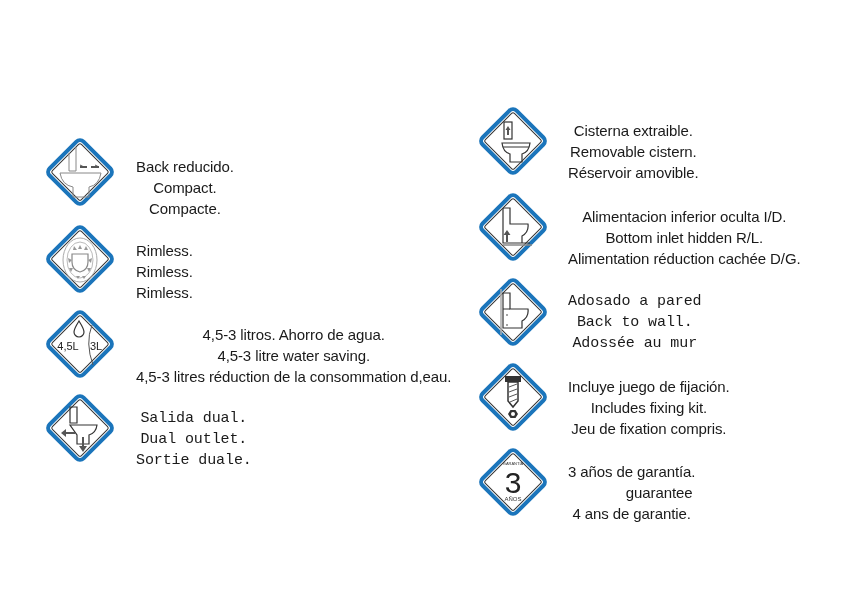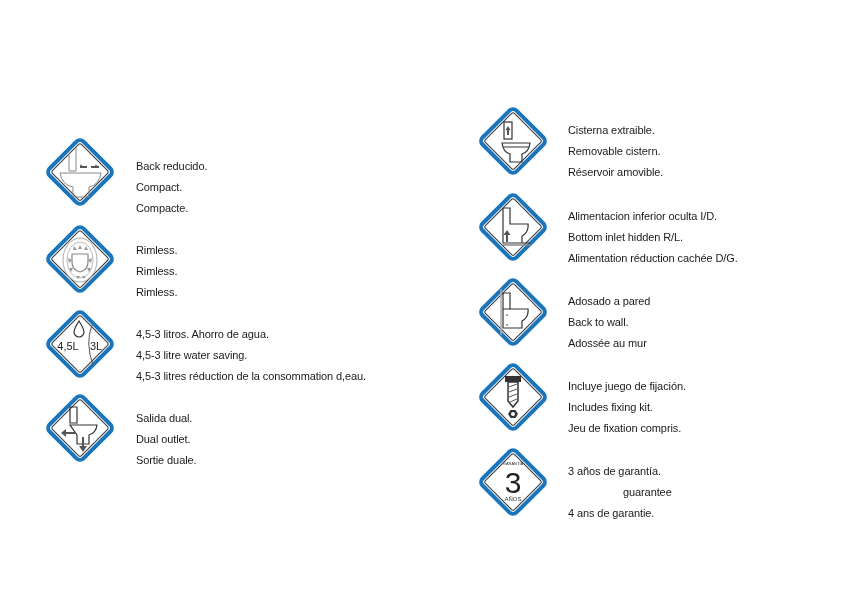--- a/index.html
+++ b/index.html
@@ -17,24 +17,25 @@
       position: absolute;
       display: block;
     }
     .icon {
       position: absolute;
       width: 82px; height: 82px; text-align: right;
     }
     .icon svg { width: 82px; height: 82px; display: block; }
     .text {
       position: absolute;
-      font-size: 11px;
+      font-size: 15px;
       line-height: 21px;
       white-space: nowrap;
       letter-spacing: -0.1px;
+      text-align: center;
     }
     .text div { height: 21px; }
     .indent { padding-left: 55px; }
   </style>
 </head>
 <body>
 
 <div class="feature">
   <div class="icon" style="left:39px; top:131px;">
     <svg viewBox="0 0 82 82">
@@ -105,21 +106,21 @@
       <rect x="17" y="17" width="48" height="48" rx="5" transform="rotate(45 41 41)" fill="#fff" stroke="#1b75bb" stroke-width="4"></rect>
       <rect x="20.5" y="20.5" width="41" height="41" rx="2" transform="rotate(45 41 41)" fill="none" stroke="#333" stroke-width="1"></rect>
       <path d="M31 20 L31 36 L38 36 L38 20 Z" fill="none" stroke="#333" stroke-width="1.2"></path>
       <path d="M31 38 L58 38 Q57 46 50 48 L50 57 L38 57 L38 48 Z" fill="none" stroke="#333" stroke-width="1.2"></path>
       <path d="M36 46 L26 46" stroke="#555" stroke-width="2"></path>
       <path d="M22 46 L27 42 L27 50 Z" fill="#555"></path>
       <path d="M44 50 L44 60" stroke="#555" stroke-width="2"></path>
       <path d="M40 59 L48 59 L44 65 Z" fill="#555"></path>
     </svg>
   </div>
-  <div class="text" style="left:136px; top:408px;">
+  <div class="text" style="left:136px; top:408px;font-family:Liberation Mono, monospace;">
     <div>Salida dual.</div>
     <div>Dual outlet.</div>
     <div>Sortie duale.</div>
   </div>
 </div>
 
 <div class="feature">
   <div class="icon" style="left:472px; top:100px;">
     <svg viewBox="0 0 82 82">
       <rect x="17" y="17" width="48" height="48" rx="5" transform="rotate(45 41 41)" fill="#fff" stroke="#1b75bb" stroke-width="4"></rect>
@@ -160,21 +161,21 @@
     <svg viewBox="0 0 82 82">
       <rect x="17" y="17" width="48" height="48" rx="5" transform="rotate(45 41 41)" fill="#fff" stroke="#1b75bb" stroke-width="4"></rect>
       <rect x="20.5" y="20.5" width="41" height="41" rx="2" transform="rotate(45 41 41)" fill="none" stroke="#333" stroke-width="1"></rect>
       <path d="M29 18 L29 64" stroke="#aaa" stroke-width="1.5"></path>
       <path d="M31 22 L38 22 L38 38 L56 38 Q57 46 50 50 L50 57 L31 57 Z" fill="none" stroke="#333" stroke-width="1.2"></path>
       <path d="M31 38 L38 38" stroke="#333" stroke-width="1"></path>
       <circle cx="35" cy="44" r="0.8" fill="#333"></circle>
       <circle cx="35" cy="54" r="0.8" fill="#333"></circle>
     </svg>
   </div>
-  <div class="text" style="left:568px; top:291px;">
+  <div class="text" style="left:568px; top:291px;font-family:Liberation Mono, monospace;">
     <div>Adosado a pared</div>
     <div>Back to wall.</div>
     <div>Adossée au mur</div>
   </div>
 </div>
 
 <div class="feature">
   <div class="icon" style="left:472px; top:356px;">
     <svg viewBox="0 0 82 82">
       <rect x="17" y="17" width="48" height="48" rx="5" transform="rotate(45 41 41)" fill="#fff" stroke="#1b75bb" stroke-width="4"></rect>

